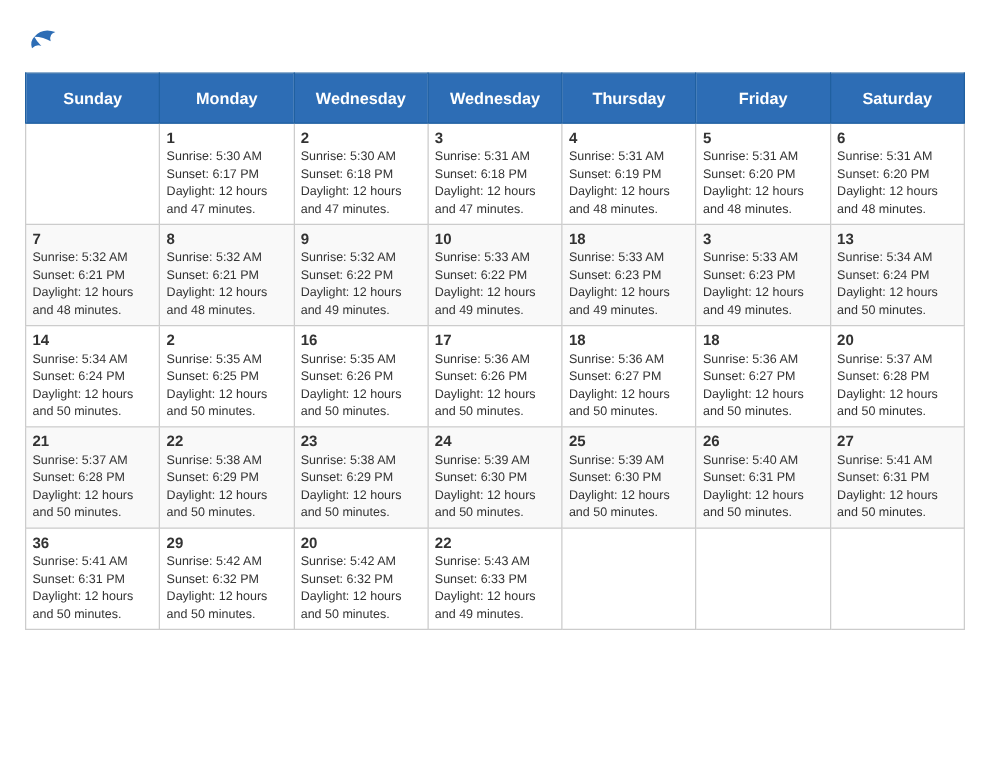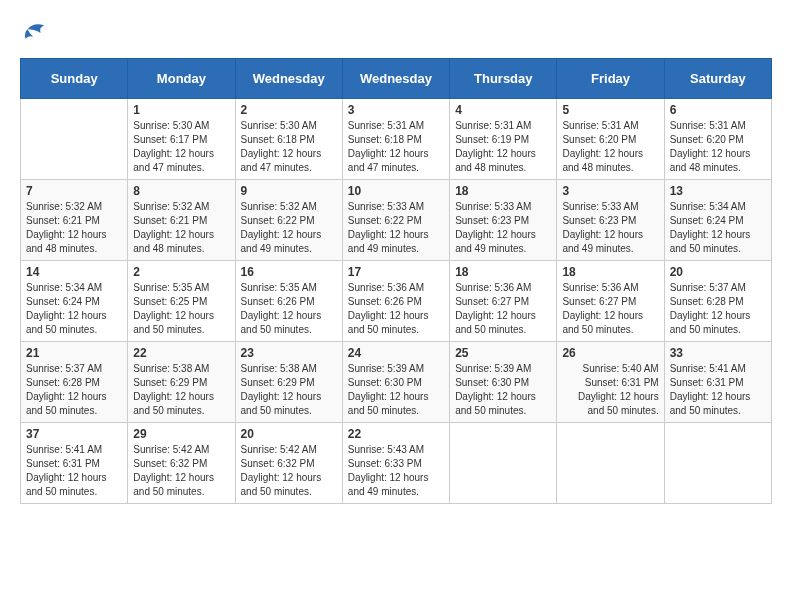--- a/index.html
+++ b/index.html
@@ -294,36 +294,36 @@
         </td>
         <td>
           <span class="day-number">25</span>
           <div class="day-info" style="white-space: pre-line;">Sunrise: 5:39 AM
 Sunset: 6:30 PM
 Daylight: 12 hours
 and 50 minutes.</div>
         </td>
         <td>
           <span class="day-number">26</span>
-          <div class="day-info" style="white-space: pre-line; text-align: right;">Sunrise: 5:40 AM
+          <div class="day-info" style="white-space: pre-line;">Sunrise: 5:40 AM
 Sunset: 6:31 PM
 Daylight: 12 hours
 and 50 minutes.</div>
         </td>
         <td>
-          <span class="day-number">33</span>
+          <span class="day-number">27</span>
           <div class="day-info" style="white-space: pre-line;">Sunrise: 5:41 AM
 Sunset: 6:31 PM
 Daylight: 12 hours
 and 50 minutes.</div>
         </td>
       </tr>
       <tr>
         <td>
-          <span class="day-number">37</span>
+          <span class="day-number">36</span>
           <div class="day-info" style="white-space: pre-line;">Sunrise: 5:41 AM
 Sunset: 6:31 PM
 Daylight: 12 hours
 and 50 minutes.</div>
         </td>
         <td>
           <span class="day-number">29</span>
           <div class="day-info" style="white-space: pre-line;">Sunrise: 5:42 AM
 Sunset: 6:32 PM
 Daylight: 12 hours

